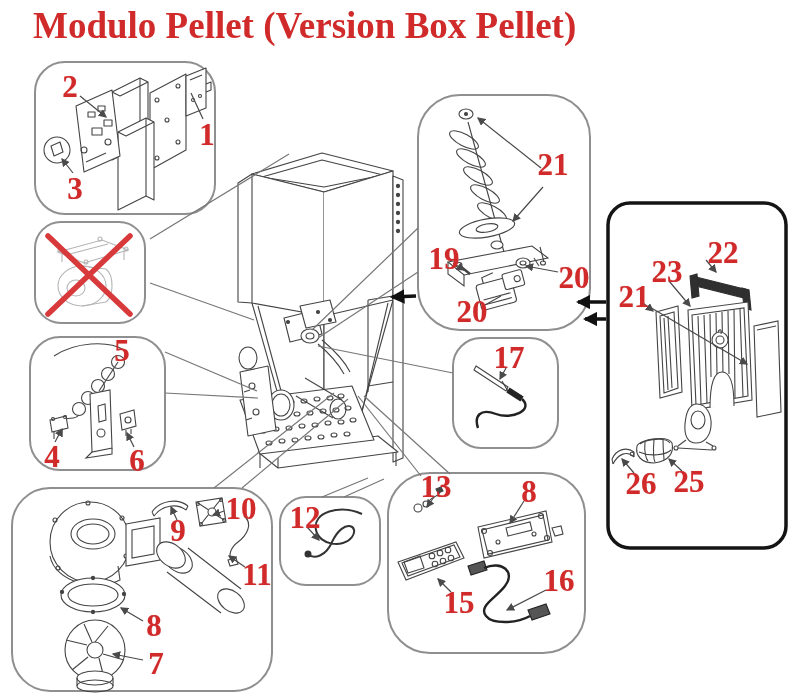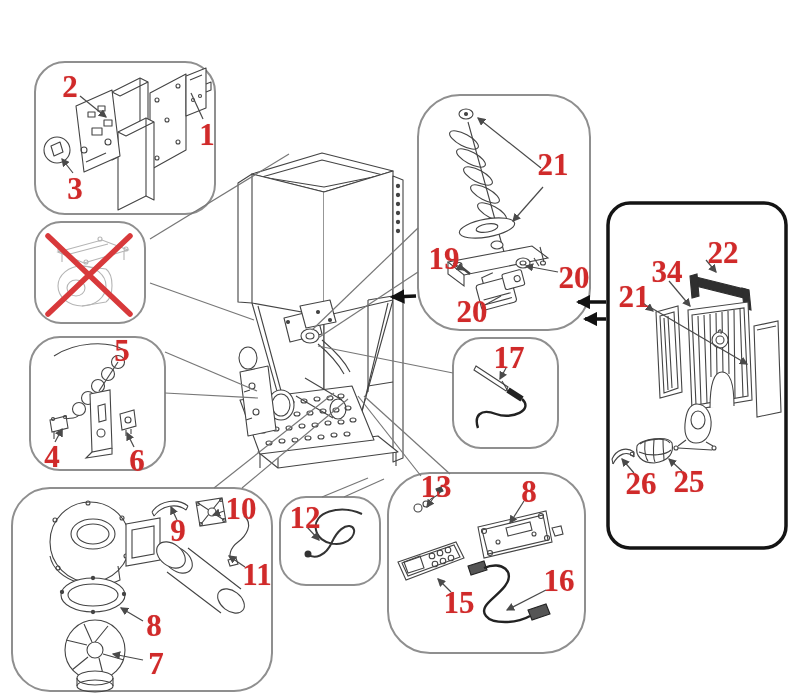--- a/index.html
+++ b/index.html
@@ -408,20 +408,21 @@
     <line x1="543" y1="187" x2="513" y2="221" marker-end="url(#arr)"></line>
     <line x1="706" y1="260" x2="716" y2="272" marker-end="url(#arr)"></line>
     <line x1="669" y1="281" x2="690" y2="306" marker-end="url(#arr)"></line>
     <line x1="643" y1="303" x2="653" y2="311" marker-end="url(#arr)"></line>
     <line x1="648" y1="306" x2="747" y2="364" marker-end="url(#arr)"></line>
     <line x1="682" y1="471" x2="669" y2="459" marker-end="url(#arr)"></line>
     <line x1="634" y1="473" x2="622" y2="459" marker-end="url(#arr)"></line>
   </g>
 </svg>
 
+<div class="title">Modulo Pellet (Version Box Pellet)</div>
 
 <span class="num" style="left:207px;top:134px">1</span>
 <span class="num" style="left:70px;top:86px">2</span>
 <span class="num" style="left:75px;top:188px">3</span>
 <span class="num" style="left:52px;top:456px">4</span>
 <span class="num" style="left:122px;top:350px">5</span>
 <span class="num" style="left:137px;top:460px">6</span>
 <span class="num" style="left:156px;top:663px">7</span>
 <span class="num" style="left:154px;top:625px">8</span>
 <span class="num" style="left:178px;top:530px">9</span>
@@ -431,18 +432,18 @@
 <span class="num" style="left:436px;top:486px">13</span>
 <span class="num" style="left:529px;top:491px">8</span>
 <span class="num" style="left:459px;top:602px">15</span>
 <span class="num" style="left:559px;top:580px">16</span>
 <span class="num" style="left:509px;top:357px">17</span>
 <span class="num" style="left:472px;top:311px">20</span>
 <span class="num" style="left:444px;top:258px">19</span>
 <span class="num" style="left:574px;top:277px">20</span>
 <span class="num" style="left:553px;top:164px">21</span>
 <span class="num" style="left:723px;top:252px">22</span>
-<span class="num" style="left:667px;top:271px">34</span>
+<span class="num" style="left:667px;top:271px">23</span>
 <span class="num" style="left:634px;top:296px">21</span>
 <span class="num" style="left:689px;top:481px">25</span>
 <span class="num" style="left:641px;top:483px">26</span>
 
 </div>
 
 </body></html>

